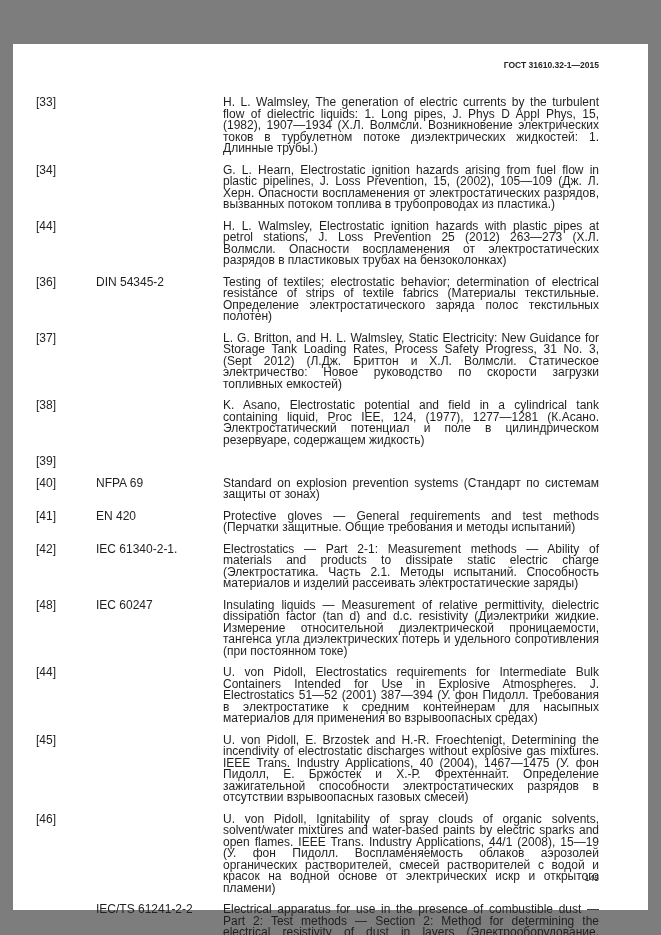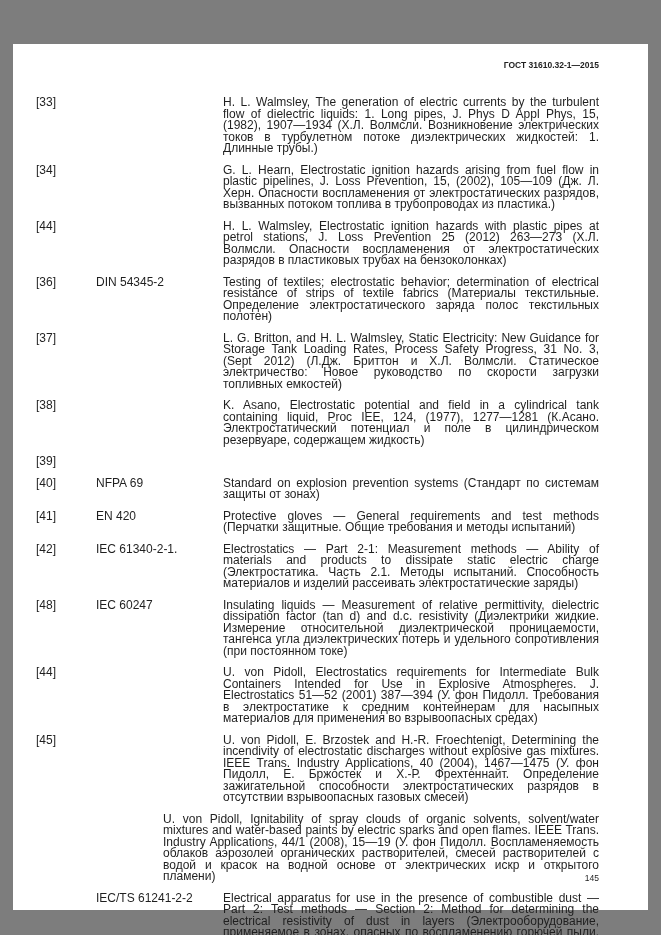--- a/index.html
+++ b/index.html
@@ -125,20 +125,21 @@
       <p class="col-text">U. von Pidoll, Electrostatics requirements for Intermediate Bulk Containers Intended for Use in Explosive Atmospheres. J. Electrostatics 51—52 (2001) 387—394 (У. фон Пидолл. Требования в электростатике к средним контейнерам для насыпных материалов для применения во взрывоопасных средах)</p>
     </div>
 
     <div class="ref-row">
       <span class="col-num">[45]</span>
       <span class="col-code"></span>
       <p class="col-text">U. von Pidoll, E. Brzostek and H.-R. Froechtenigt, Determining the incendivity of electrostatic discharges without explosive gas mixtures. IEEE Trans. Industry Applications, 40 (2004), 1467—1475 (У. фон Пидолл, Е. Бржостек и Х.-Р. Фрехтеннайт. Определение зажигательной способности электростатических разрядов в отсутствии взрывоопасных газовых смесей)</p>
     </div>
 
     <div class="ref-row">
+      <span class="col-num">[46]</span>
       <span class="col-code"></span>
       <p class="col-text">U. von Pidoll, Ignitability of spray clouds of organic solvents, solvent/water mixtures and water-based paints by electric sparks and open flames. IEEE Trans. Industry Applications, 44/1 (2008), 15—19 (У. фон Пидолл. Воспламеняемость облаков аэрозолей органических растворителей, смесей растворителей с водой и красок на водной основе от электрических искр и открытого пламени)</p>
     </div>
 
     <div class="ref-row">
       <span class="col-num"></span>
       <span class="col-code">IEC/TS 61241-2-2</span>
       <p class="col-text">Electrical apparatus for use in the presence of combustible dust — Part 2: Test methods — Section 2: Method for determining the electrical resistivity of dust in layers (Электрооборудование, применяемое в зонах, опасных по воспламенению горючей пыли. Часть 2. Методы испытаний. Раздел 2. Метод определения удельного электрического сопротивления горючей пыли в слоях)</p>
     </div>
 

